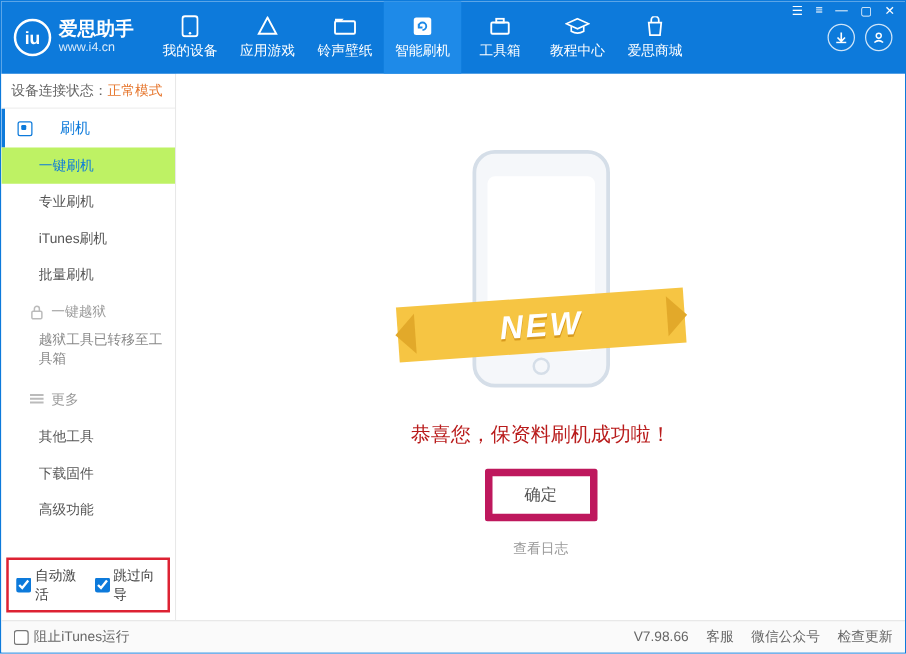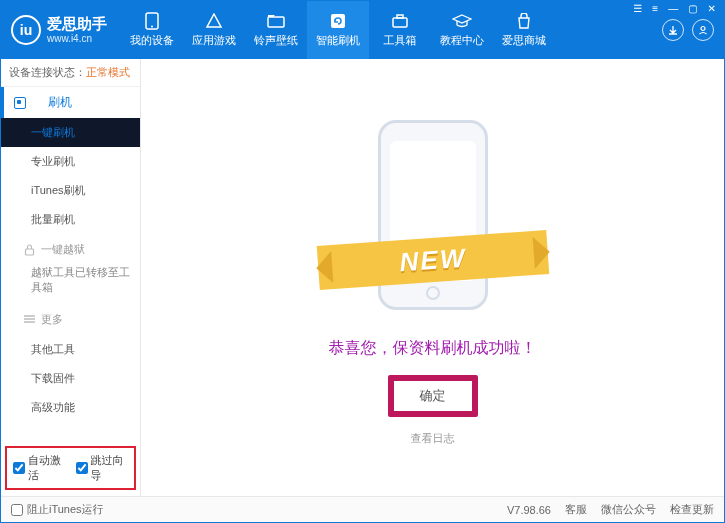--- a/index.html
+++ b/index.html
@@ -28,21 +28,21 @@
 .sidebar { width: 140px; border-right: 1px solid #e8e8e8; display: flex; flex-direction: column; }
 .conn-status { padding: 6px 8px; font-size: 11px; color: #666; border-bottom: 1px solid #f0f0f0; }
 .conn-status .v { color: #e6762d; }
 
 .tab-top { display: flex; align-items: center; padding: 7px 10px; gap: 22px; color: #0d7adb; font-size: 12px; border-left: 3px solid #0d7adb; }
 .sq-ico { width: 12px; height: 12px; border: 1.5px solid #0d7adb; border-radius: 2px; position:relative;}
 .sq-ico::after{content:"";position:absolute;left:2px;top:2px;width:4px;height:4px;background:#0d7adb;border-radius:1px;}
 
 .sub-list { }
 .sub-item { padding: 7px 10px 7px 30px; font-size: 11px; color: #555; cursor: pointer; }
-.sub-item.active { background: #0f172a; color: #0d7adb; }
+.sub-item.active { background: #bef264; color: #0d7adb; }
 
 .sec-head { display: flex; align-items: center; gap: 6px; padding: 8px 22px; font-size: 11px; color: #999; }
 .sec-head .ico { width:12px;height:12px;display:flex;align-items:center;justify-content:center;color:#bbb;}
 .sec-note { padding: 0 10px 8px 30px; font-size: 11px; color: #888; line-height: 1.4; }
 
 .sidebar-spacer{flex:1;}
 .checks-wrap{border:2px solid #d23; padding:5px 6px; margin:4px 4px 6px;}
 .checks{display:flex;gap:10px;align-items:center;}
 .chk{display:flex;align-items:center;gap:3px;font-size:11px;color:#444;}
 .chk input{accent-color:#0d7adb;width:12px;height:12px;}
@@ -57,21 +57,21 @@
 .phone-ill{width:180px;height:210px;display:flex;align-items:center;justify-content:center;position:relative;}
 .phone-body{width:110px;height:190px;border-radius:18px;background:#f5f7fa;border:3px solid #d5dee8;position:relative;display:flex;align-items:center;justify-content:center;}
 .phone-scr{width:86px;height:140px;background:#fff;border-radius:6px;margin-top:-8px;}
 .phone-home{width:14px;height:14px;border:2px solid #d5dee8;border-radius:50%;position:absolute;bottom:7px;left:50%;transform:translateX(-50%);}
 .ribbon{position:absolute;bottom:38px;left:-25px;right:-25px;height:44px;background:#f6c543;transform:rotate(-4deg);display:flex;align-items:center;justify-content:center;letter-spacing:2px;}
 .ribbon::before,.ribbon::after{content:"";position:absolute;top:6px;width:0;height:0;border:16px solid transparent;}
 .ribbon::before{left:-18px;border-right-color:#e2a92a;}
 .ribbon::after{right:-18px;border-left-color:#e2a92a;}
 .ribbon-text{font-size:26px;font-weight:900;color:#fff;text-shadow:0 2px 0 #d89a1e;font-style:italic;}
 
-.success{font-size:16px;color:#a21caf;margin-top:18px;}
+.success{font-size:16px;color:#b91c1c;margin-top:18px;}
 .ok-btn{margin-top:16px;border:6px solid #be185d;background:#fff;padding:6px 26px;font-size:13px;color:#555;cursor:pointer;border-radius:2px;}
 .log-link{margin-top:14px;font-size:11px;color:#999;cursor:pointer;}
 
 
 .footer{height:26px;border-top:1px solid #e8e8e8;display:flex;align-items:center;padding:0 10px;font-size:11px;color:#666;background:#fafafa;}
 .footer .fl{display:flex;align-items:center;gap:4px;}
 .footer .sp{flex:1;}
 .footer .fr{display:flex;align-items:center;gap:14px;}
 .footer .fr span{cursor:pointer;}
 </style>

